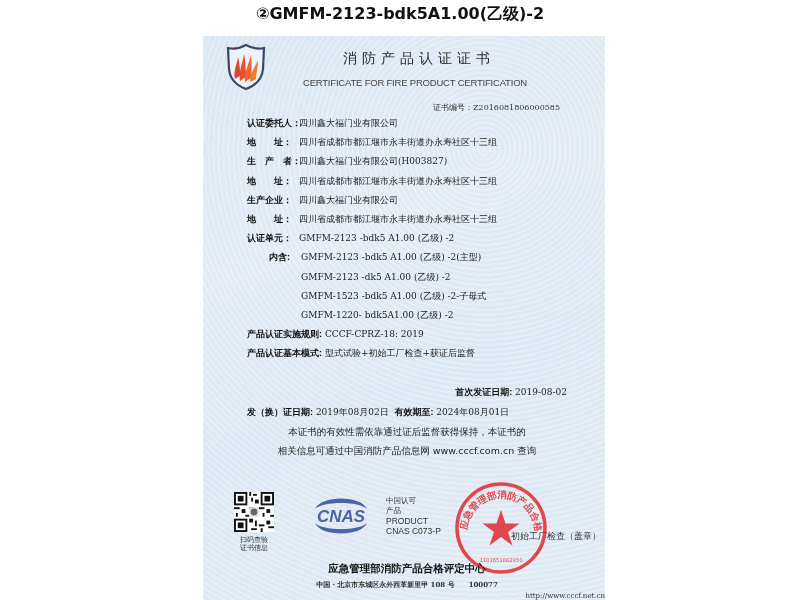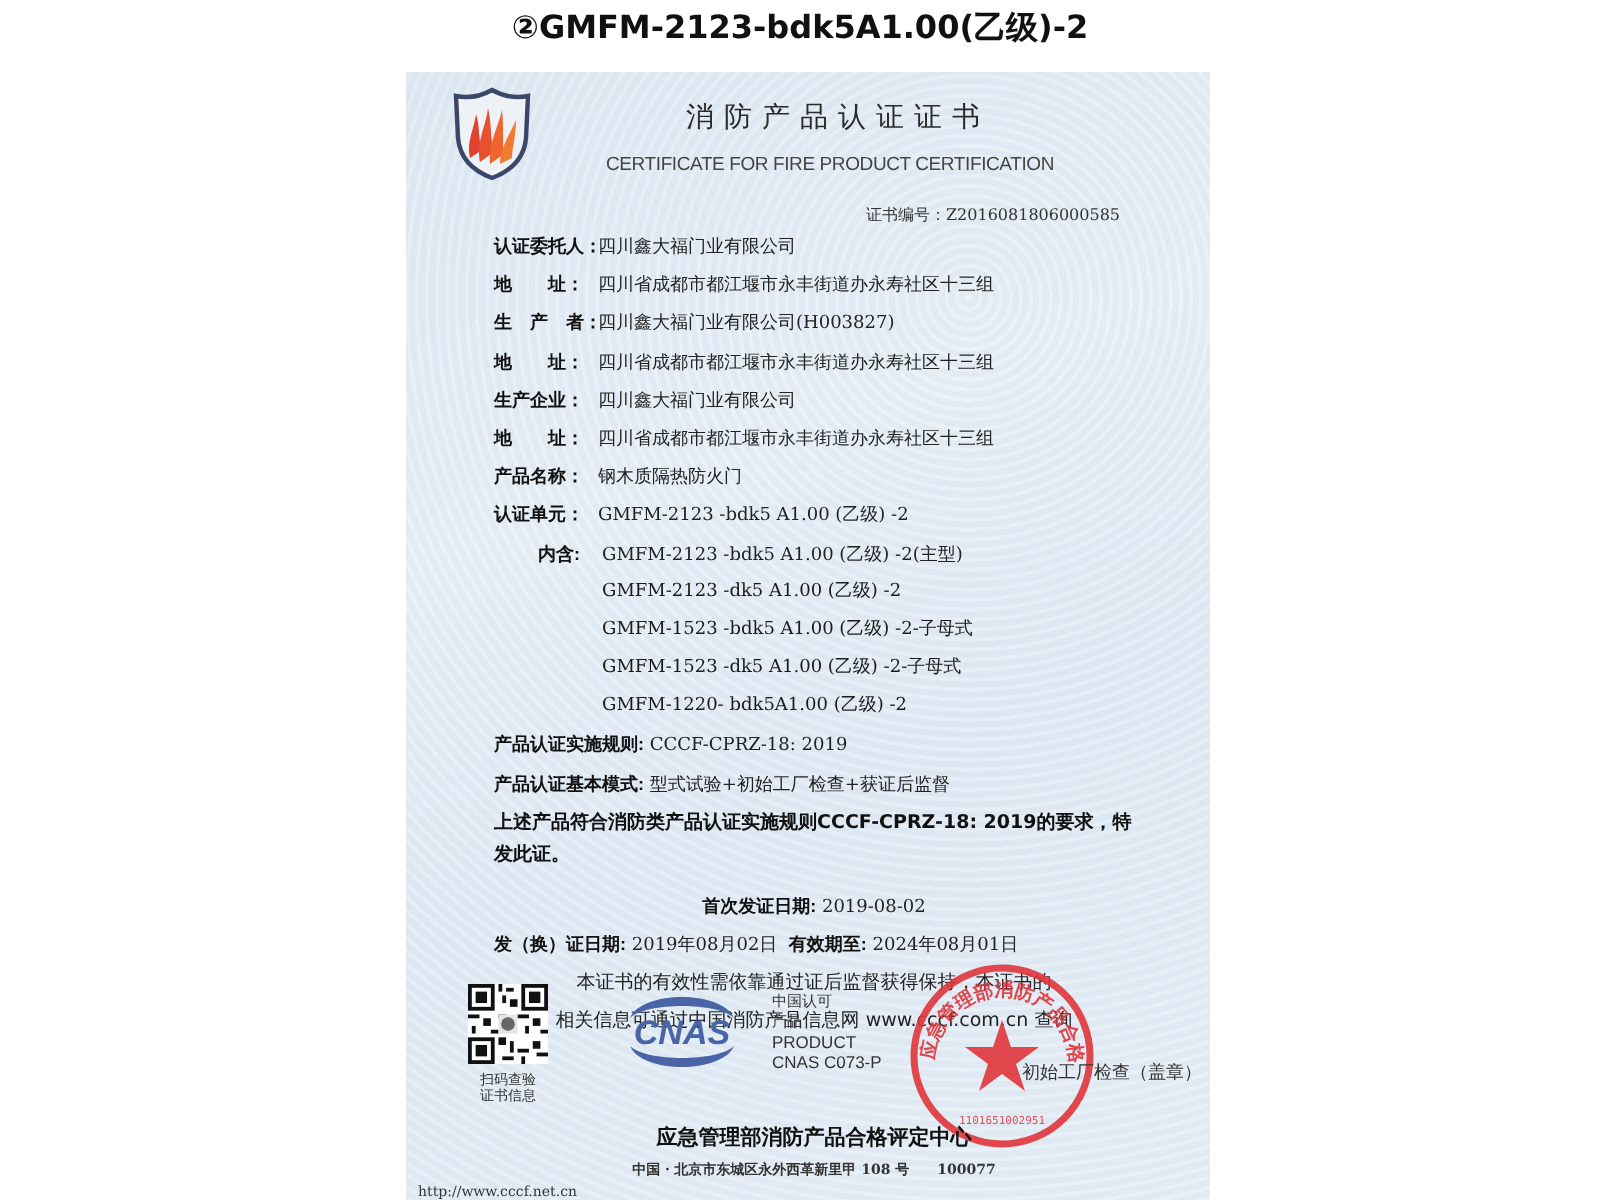--- a/index.html
+++ b/index.html
@@ -51,21 +51,21 @@
   .qr { position:absolute; left:31px; top:456px; width:40px; height:40px; }
   .qr-caption { position:absolute; left:26px; top:500px; width:50px; text-align:center; font-size:7px; line-height:8px; color:#333; font-family:"DejaVu Serif", serif; }
   .cnas-logo { position:absolute; left:104px; top:455px; width:68px; height:50px; }
   .cnas-text { position:absolute; left:183px; top:460px; font-size:7.5px; line-height:10px; color:#333; }
   .cnas-text .cn { font-family:"DejaVu Serif", serif; }
   .cnas-text .en { font-family:"Liberation Sans", sans-serif; font-size:8.5px; }
   .seal { position:absolute; left:250px; top:444px; width:96px; height:96px; }
   .seal-label { position:absolute; left:308px; top:494px; font-size:9px; color:#333; font-family:"DejaVu Serif", serif; white-space:nowrap; }
   .issuer { position:absolute; left:0; width:100%; top:526px; text-align:center; font-weight:bold; font-size:10.5px; color:#111; padding-left:6px; box-sizing:border-box; }
   .address { position:absolute; left:0; width:100%; top:544px; text-align:center; font-size:7px; color:#333; font-family:"DejaVu Serif", serif; padding-left:6px; box-sizing:border-box;font-weight:bold; }
-  .website { position:absolute; left:0; width:100%; top:556px; text-align:left; font-size:7px; color:#333; font-family:"DejaVu Serif", serif; padding-left:6px; box-sizing:border-box; }
+  .website { position:absolute; left:0; width:100%; top:556px; text-align:right; font-size:7px; color:#333; font-family:"DejaVu Serif", serif; padding-left:6px; box-sizing:border-box; }
 </style>
 </head>
 <body>
 
 <div class="page-title">②GMFM-2123-bdk5A1.00(乙级)-2</div>
 
 <div class="cert">
 
   <svg class="logo" viewBox="0 0 42 48">
     <path d="M21 2 C14 6 8 6 3 5 L4 26 C5 37 13 43 21 46 C29 43 37 37 38 26 L39 5 C34 6 28 6 21 2 Z" fill="#eef2f7" stroke="#3b4768" stroke-width="2.2"></path>
@@ -81,31 +81,28 @@
     <span>证书编号：</span><span>Z2016081806000585</span>
   </div>
 
   <div class="fields">
     <div class="row"><span class="lbl w1">认证委托人：</span><span class="val">四川鑫大福门业有限公司</span></div>
     <div class="row"><span class="lbl w1">地　　址：</span><span class="val">四川省成都市都江堰市永丰街道办永寿社区十三组</span></div>
     <div class="row"><span class="lbl w1">生　产　者：</span><span class="val">四川鑫大福门业有限公司(H003827)</span></div>
     <div class="row"><span class="lbl w1">地　　址：</span><span class="val">四川省成都市都江堰市永丰街道办永寿社区十三组</span></div>
     <div class="row"><span class="lbl w1">生产企业：</span><span class="val">四川鑫大福门业有限公司</span></div>
     <div class="row"><span class="lbl w1">地　　址：</span><span class="val">四川省成都市都江堰市永丰街道办永寿社区十三组</span></div>
-    <div class="row"><span class="lbl w1">产品名称：</span><span class="val">钢木质隔热防火门</span></div>
     <div class="row"><span class="lbl w1">认证单元：</span><span class="val">GMFM-2123 -bdk5 A1.00 (乙级) -2</span></div>
     <div class="row" style="padding-left:22px;"><span class="lbl" style="width:32px;">内含:</span><span class="val">GMFM-2123 -bdk5 A1.00 (乙级) -2(主型)</span></div>
     <div class="row indent" style="font-family:'DejaVu Serif',serif;">GMFM-2123 -dk5 A1.00 (乙级) -2</div>
     <div class="row indent" style="font-family:'DejaVu Serif',serif;">GMFM-1523 -bdk5 A1.00 (乙级) -2-子母式</div>
-    <div class="row indent" style="font-family:'DejaVu Serif',serif;">GMFM-1523 -dk5 A1.00 (乙级) -2-子母式</div>
     <div class="row indent" style="font-family:'DejaVu Serif',serif;">GMFM-1220- bdk5A1.00 (乙级) -2</div>
     <div class="row"><span class="lbl">产品认证实施规则:</span> <span class="val">CCCF-CPRZ-18: 2019</span></div>
     <div class="row"><span class="lbl">产品认证基本模式:</span> <span class="val">型式试验+初始工厂检查+获证后监督</span></div>
-    <div class="conclusion" style="margin-top:2px;">上述产品符合消防类产品认证实施规则CCCF-CPRZ-18: 2019的要求，特发此证。</div>
-    <div class="row center" style="margin-top:8px;"><span class="lbl">首次发证日期:</span> <span class="val">2019-08-02</span></div>
+    <div class="row center" style="margin-top:20px;text-align:right;"><span class="lbl">首次发证日期:</span> <span class="val">2019-08-02</span></div>
     <div class="row"><span class="lbl">发（换）证日期:</span> <span class="val">2019年08月02日</span>&nbsp;&nbsp;<span class="lbl">有效期至:</span> <span class="val">2024年08月01日</span></div>
     <div class="notice">本证书的有效性需依靠通过证后监督获得保持，本证书的</div>
     <div class="notice">相关信息可通过中国消防产品信息网 www.cccf.com.cn 查询</div>
   </div>
 
   <svg class="qr" viewBox="0 0 21 21">
     <rect width="21" height="21" fill="#fff"></rect>
     <rect x="0" y="0" width="7" height="7" fill="#111"></rect>
       <rect x="1" y="1" width="5" height="5" fill="#fff"></rect>
       <rect x="2" y="2" width="3" height="3" fill="#111"></rect>

